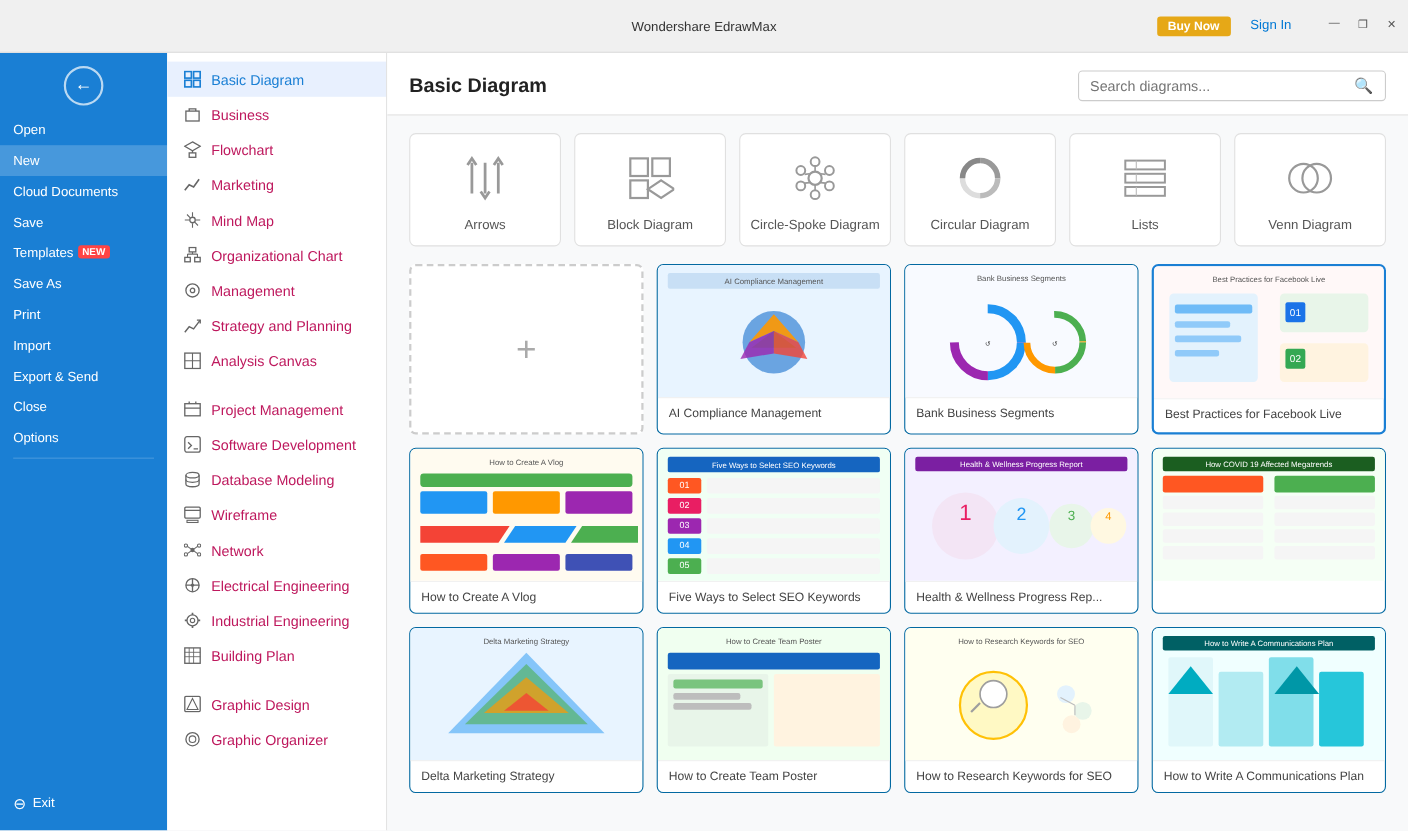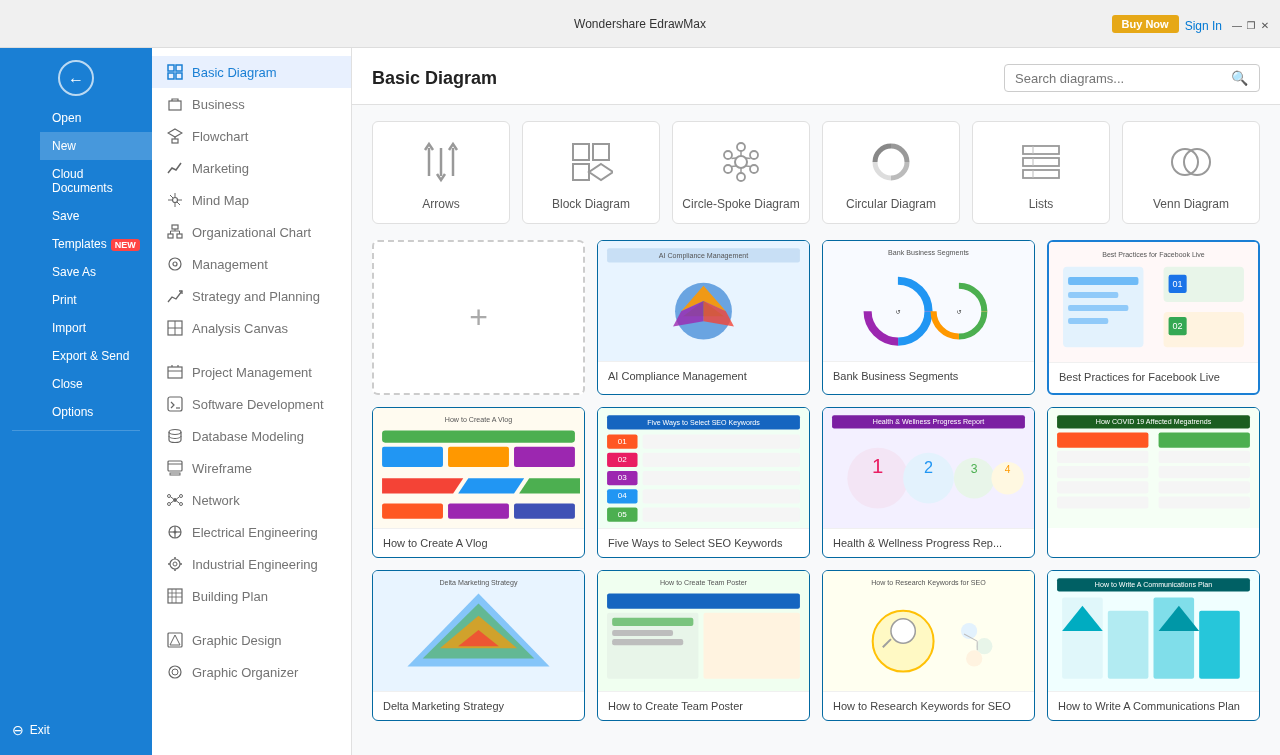--- a/index.html
+++ b/index.html
@@ -14,22 +14,22 @@
       justify-content: center;
       position: relative;
       border-bottom: 1px solid #ddd;
       flex-shrink: 0;
     }
     .title-bar-title { font-size: 12px; color: #333; }
     .title-bar-controls {
       position: absolute;
       right: 8px;
       display: flex;
-      align-items: flex-end;
-      gap: 0;
+      align-items: flex-start;
+      gap: 12px;
     }
     .win-btn {
       width: 14px; height: 14px;
       font-size: 10px;
       display: flex; align-items: center; justify-content: center;
       cursor: pointer;
       color: #555;
     }
     .buy-btn {
       background: #e6a817;
@@ -77,27 +77,26 @@
       border-radius: 50%;
       border: 2px solid rgba(255,255,255,0.7);
       display: flex; align-items: center; justify-content: center;
       cursor: pointer;
       color: white;
       font-size: 16px;
     }
 
     .sidebar-item {
       display: flex;
-      align-items: flex-end;
+      align-items: flex-start;
       padding: 7px 12px;
       color: white;
       font-size: 12px;
       cursor: pointer;
       gap: 0;
-      margin-left: 40px;
     }
     .sidebar-item.active { background: rgba(255,255,255,0.2); }
 
     .sidebar-divider {
       height: 1px;
       background: rgba(255,255,255,0.2);
       margin: 4px 12px;
     }
 
     
@@ -108,21 +107,21 @@
       overflow-y: auto;
       flex-shrink: 0;
       padding: 8px 0;
     }
 
     .category-item {
       display: flex;
       align-items: center;
       padding: 7px 14px;
       font-size: 13px;
-      color: #737373;
+      color: #be185d;
       cursor: pointer;
       gap: 8px;
     }
     .category-item.active { background: #e8f0fe; color: #1a7fd4; }
     .category-item.active .cat-icon { color: #1a7fd4; }
 
     .category-section-gap { height: 12px; }
 
     .cat-icon {
       width: 18px; height: 18px;
@@ -157,21 +156,21 @@
       color: #222;
     }
 
     .search-bar {
       display: flex;
       align-items: center;
       border: 1px solid #ccc;
       border-radius: 4px;
       padding: 5px 10px;
       background: white;
-      width: 256px;
+      width: 280px;
     }
     .search-input {
       border: none;
       outline: none;
       font-size: 13px;
       color: #555;
       width: 100%;
     }
     .search-icon { color: #888; font-size: 14px; margin-left: 4px; }
 

